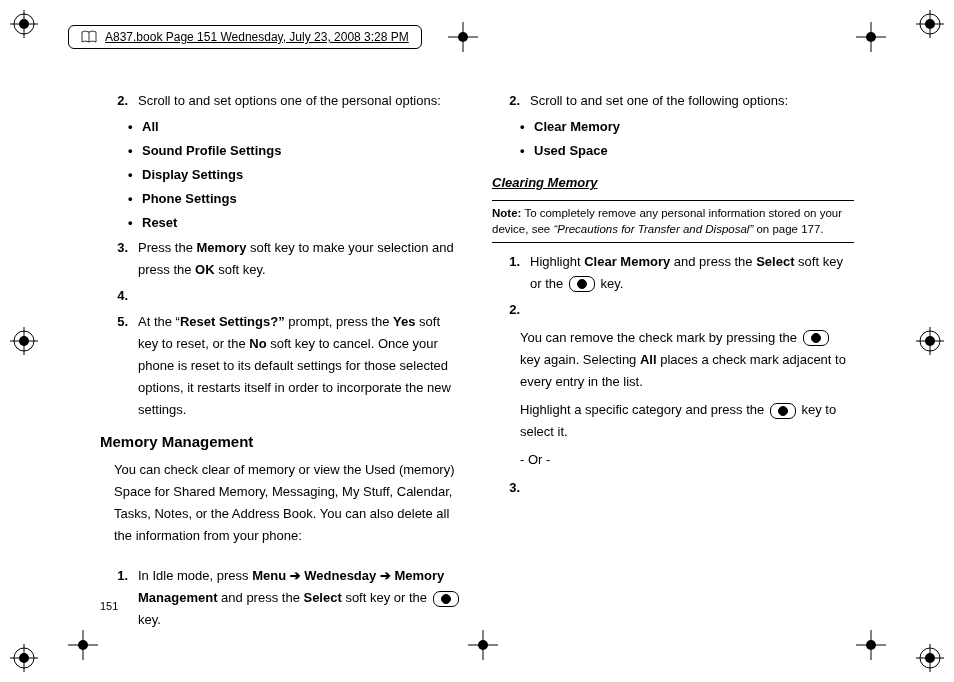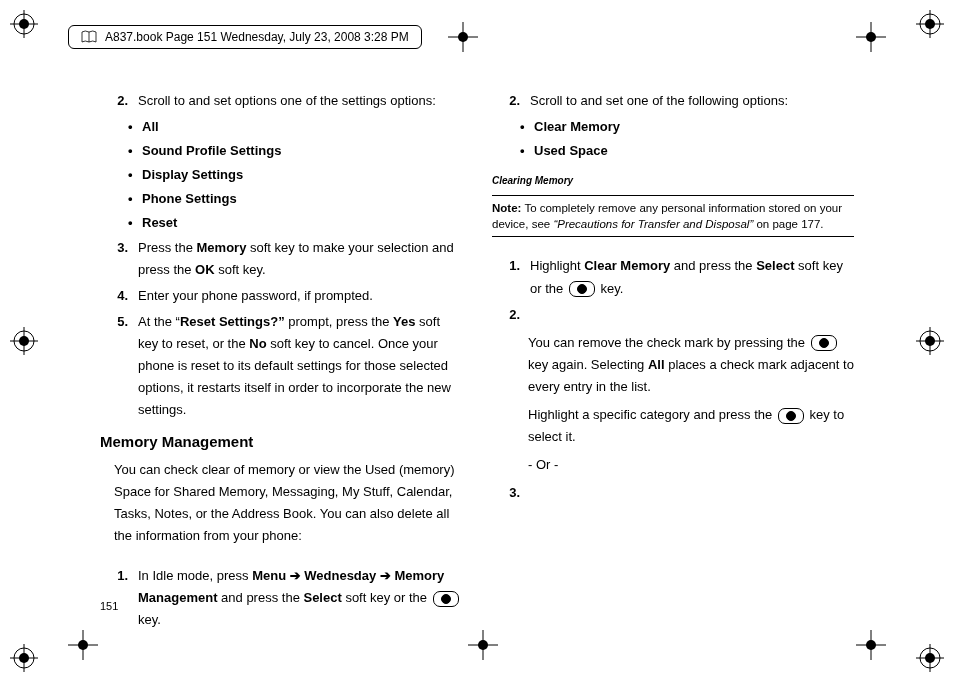--- a/index.html
+++ b/index.html
@@ -28,20 +28,21 @@
   .cm-mr { top: 50%; right: 10px; transform: translateY(-50%); }
 
   .header-bar {
     position: absolute;
     top: 22px;
     left: 68px;
     right: 68px;
     height: 30px;
     display: flex;
     align-items: center;
+    text-decoration: underline;
   }
   .header-frame {
     border: 1px solid #000;
     border-radius: 6px;
     padding: 4px 12px;
     font-size: 12px;
     display: inline-flex;
     align-items: center;
     gap: 8px;
   }
@@ -111,36 +112,37 @@
   }
   .ul-bullet { width: 14px; flex-shrink: 0; }
   .section-h {
     font-weight: bold;
     font-size: 15px;
     margin: 8px 0 4px 0;
   }
   .sub-h {
     font-weight: bold;
     font-style: italic;
-    font-size: 10px;
+    font-size: 13px;
     margin: 10px 0 6px 0;
+    text-decoration: underline;
   }
   .para {
     margin: 0 0 18px 14px;
   }
   .indent-para {
-    margin: 6px 0 6px 36px;
+    margin: 6px 0 6px 28px;
   }
   .note-box {
     border-top: 1px solid #000;
     border-bottom: 1px solid #000;
     padding: 4px 0;
     font-size: 11.5px;
     line-height: 1.4;
-    margin: 6px 0 18px 0;
+    margin: 6px 0 8px 0;
   }
   .bold { font-weight: bold; }
   .italic { font-style: italic; }
   .key-icon {
     display: inline-block;
     vertical-align: middle;
     width: 24px;
     height: 14px;
     border: 1px solid #000;
     border-radius: 7px;
@@ -242,21 +244,21 @@
         <line x1="15" y1="0" x2="15" y2="30" stroke="#000"></line>
         <circle cx="15" cy="15" r="5" fill="#000"></circle>
       </svg></div>
 </div>
 
 <div class="page-content">
 
   <div class="col">
     <div class="ol-item">
       <div class="ol-num">2.</div>
-      <div class="ol-body">Scroll to and set options one of the settings options:</div>
+      <div class="ol-body">Scroll to and set options one of the personal options:</div>
     </div>
     <div class="ul-item">
         <span class="ul-bullet">•</span>
         <span>All</span>
       </div>
     <div class="ul-item">
         <span class="ul-bullet">•</span>
         <span>Sound Profile Settings</span>
       </div>
     <div class="ul-item">
@@ -274,21 +276,20 @@
 
     <div class="ol-item">
       <div class="ol-num">3.</div>
       <div class="ol-body">
         <span>Press the </span><span class="bold">Memory</span><span> soft key to make your selection and press the </span><span class="bold">OK</span><span> soft key.</span>
       </div>
     </div>
 
     <div class="ol-item">
       <div class="ol-num">4.</div>
-      <div class="ol-body">Enter your phone password, if prompted.</div>
     </div>
 
     <div class="ol-item">
       <div class="ol-num">5.</div>
       <div class="ol-body">
         <span>At the “</span><span class="bold">Reset Settings?”</span><span> prompt, press the </span><span class="bold">Yes</span><span> soft key to reset, or the </span><span class="bold">No</span><span> soft key to cancel. Once your phone is reset to its default settings for those selected options, it restarts itself in order to incorporate the new settings.</span>
       </div>
     </div>
 
     <div class="section-h">Memory Management</div>

